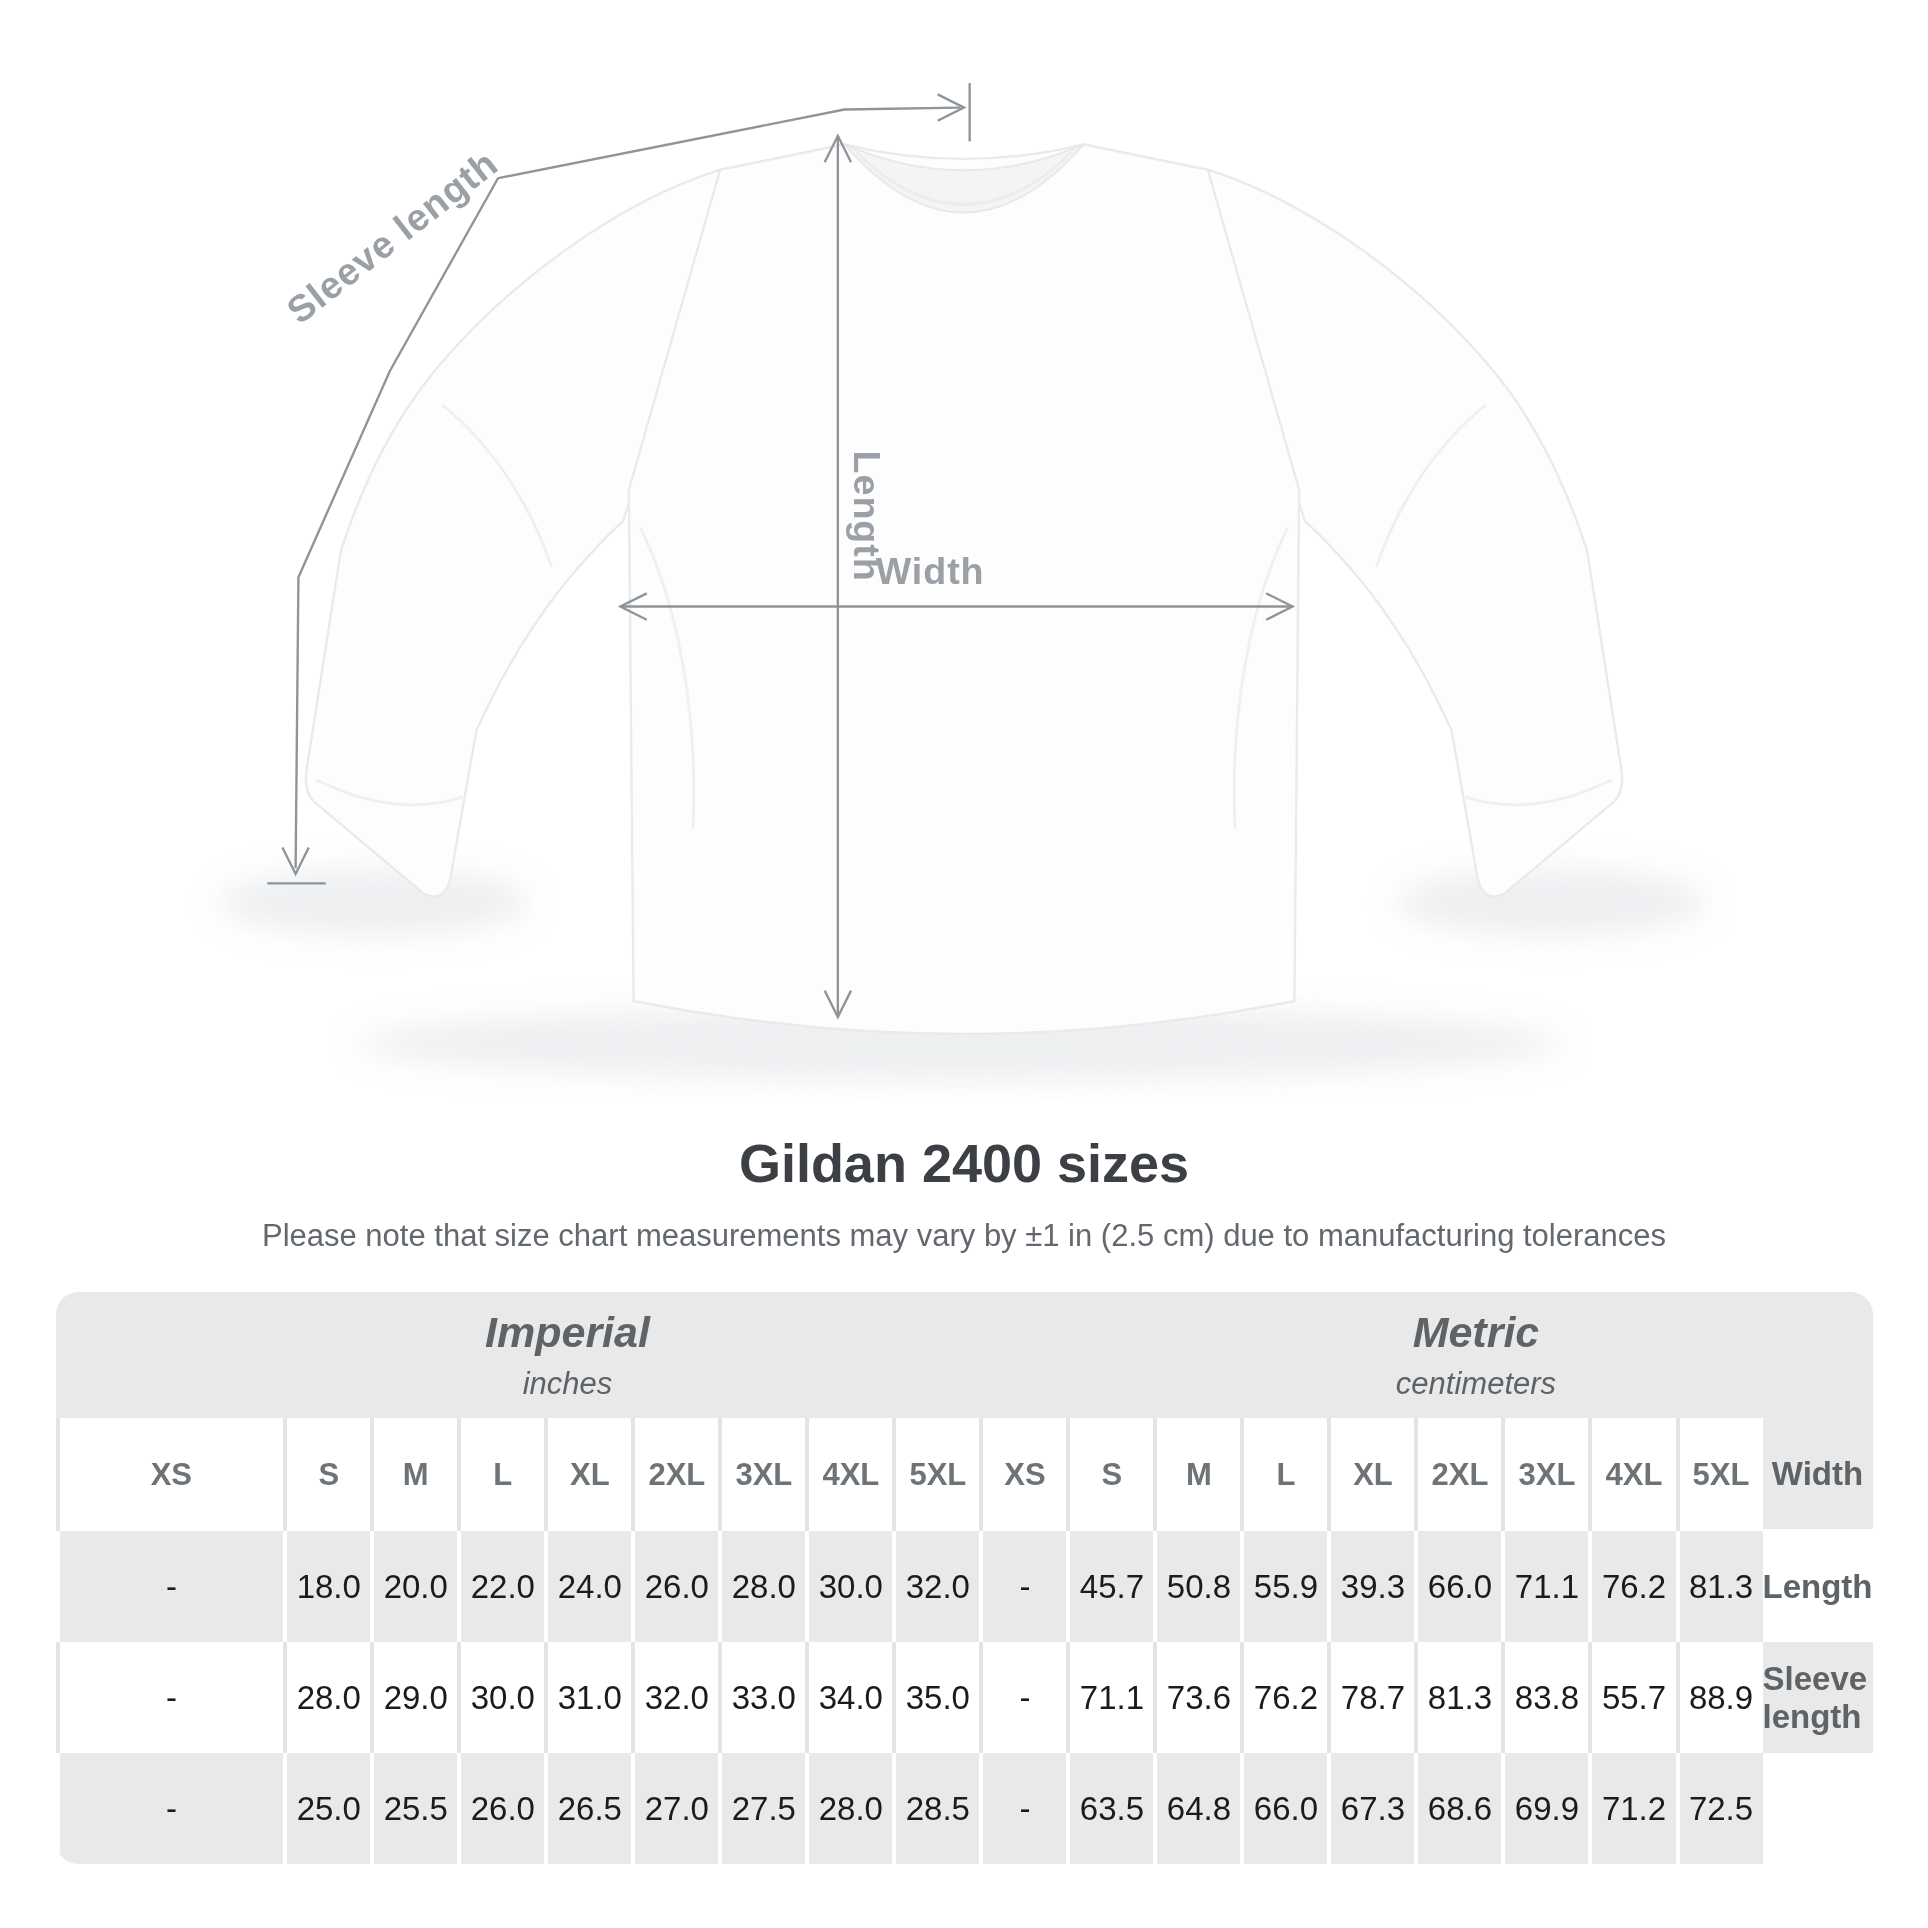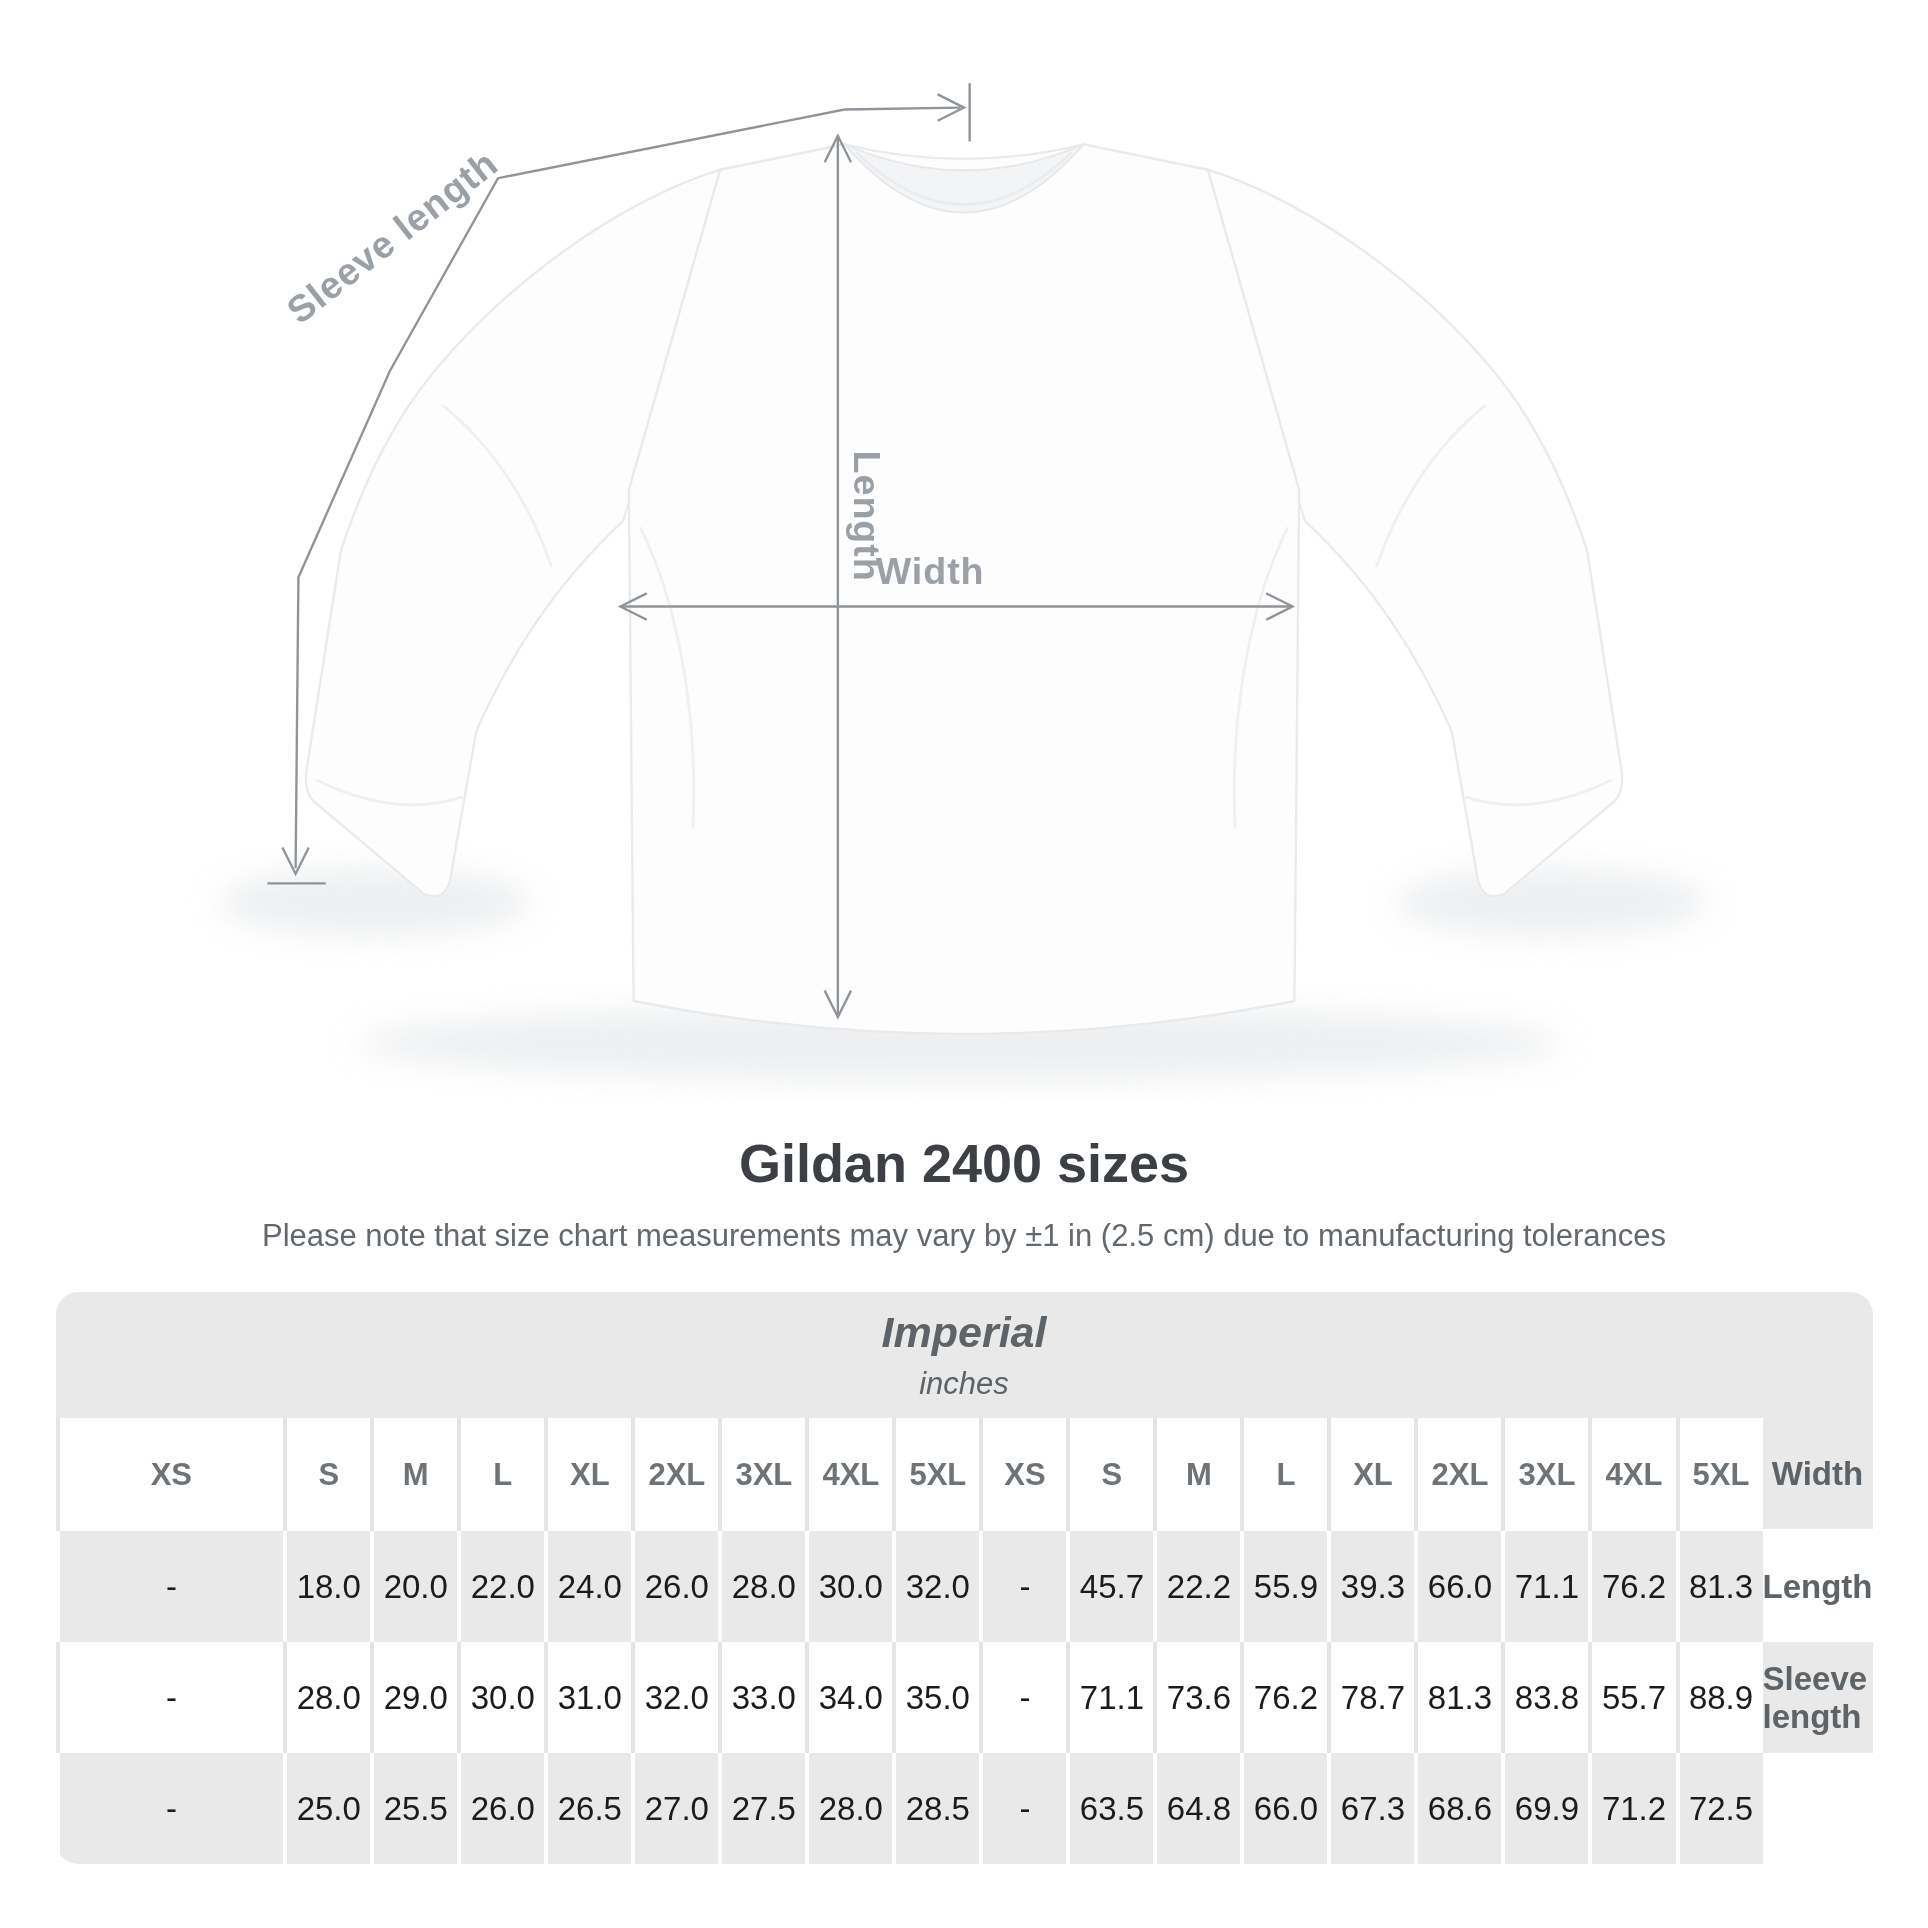--- a/index.html
+++ b/index.html
@@ -111,20 +111,24 @@
 </svg>
 
 <div class="chart-title">Gildan 2400 sizes</div>
 <div class="chart-note">Please note that size chart measurements may vary by ±1 in (2.5 cm) due to manufacturing tolerances</div>
 
 <div class="size-table">
   <div class="unit-band">
     <div class="band-section band-imperial">
       <div class="unit-name">Imperial</div>
       <div class="unit-sub">inches</div>
+    </div>
+    <div class="band-section band-metric">
+      <div class="unit-name">Metric</div>
+      <div class="unit-sub">centimeters</div>
     </div>
   </div>
   <div class="grid">
       <div class="cell rw hdr sep">XS</div>
       <div class="cell rw hdr sep">S</div>
       <div class="cell rw hdr sep">M</div>
       <div class="cell rw hdr sep">L</div>
       <div class="cell rw hdr sep">XL</div>
       <div class="cell rw hdr sep">2XL</div>
       <div class="cell rw hdr sep">3XL</div>
@@ -144,21 +148,21 @@
       <div class="cell rg sep">18.0</div>
       <div class="cell rg sep">20.0</div>
       <div class="cell rg sep">22.0</div>
       <div class="cell rg sep">24.0</div>
       <div class="cell rg sep">26.0</div>
       <div class="cell rg sep">28.0</div>
       <div class="cell rg sep">30.0</div>
       <div class="cell rg sep">32.0</div>
       <div class="cell rg sep">-</div>
       <div class="cell rg sep">45.7</div>
-      <div class="cell rg sep">22.2</div>
+      <div class="cell rg sep">50.8</div>
       <div class="cell rg sep">55.9</div>
       <div class="cell rg sep">39.3</div>
       <div class="cell rg sep">66.0</div>
       <div class="cell rg sep">71.1</div>
       <div class="cell rg sep">76.2</div>
       <div class="cell rg sep">81.3</div>
       <div class="cell rw data rowlbl c0">Length</div>
       <div class="cell rw data sep">-</div>
       <div class="cell rw data sep">28.0</div>
       <div class="cell rw data sep">29.0</div>

